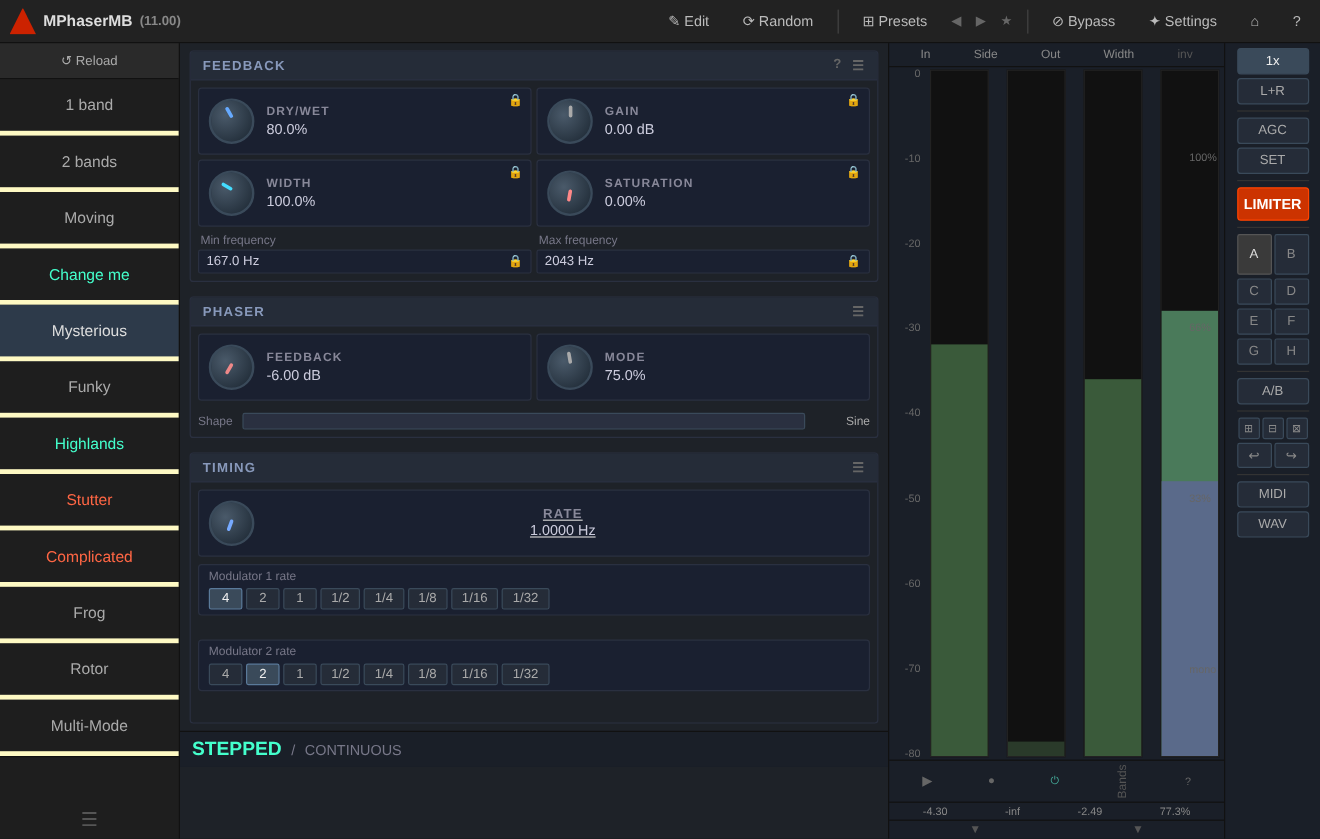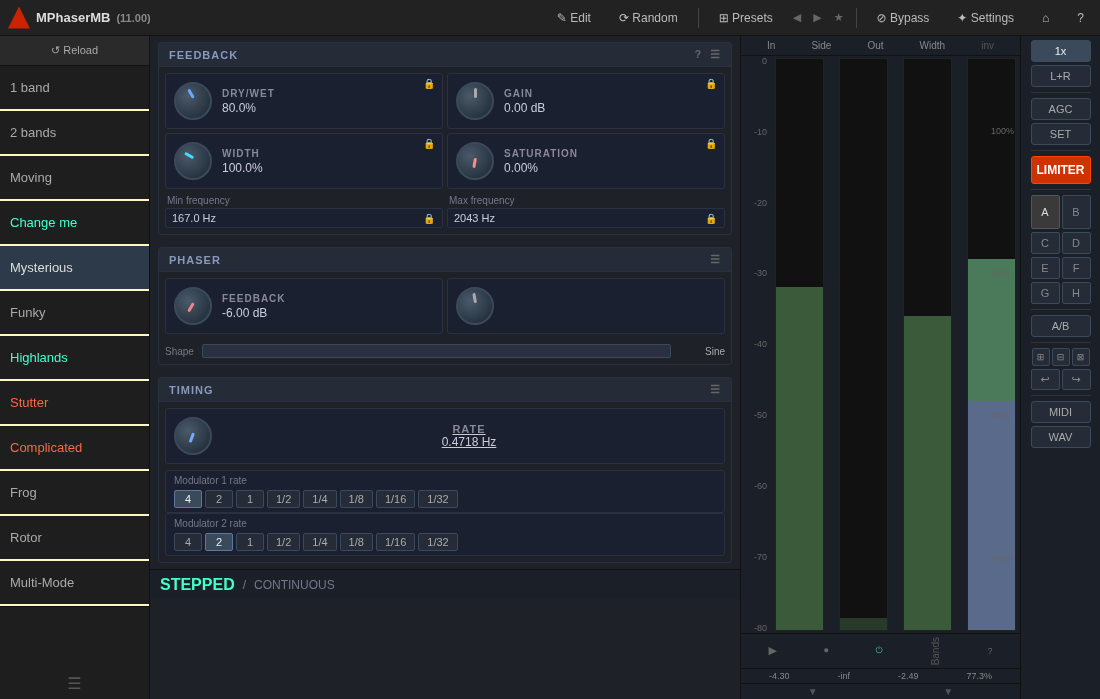--- a/index.html
+++ b/index.html
@@ -68,23 +68,24 @@
       gap: 6px;
       padding: 8px;
       background: #2a2a2a;
       border-bottom: 1px solid #111;
       cursor: pointer;
       color: #aaa;
       font-size: 11px;
     }
     .sidebar-item {
       padding: 14px 10px;
+      text-align: center;
       cursor: pointer;
       color: #aaa;
-      border-bottom: 2px solid #fef9c3;
+      border-bottom: 4px solid #fef9c3;
       font-size: 13px;
     }
     .sidebar-item.active {
       background: #2d3a4a;
       color: #ddd;
     }
     .sidebar-item.green { color: #4fc; }
     .sidebar-item.red { color: #f64; }
 
     
@@ -224,21 +225,21 @@
     }
     .rate-info { flex: 1; text-align: center; text-decoration: underline; }
     .rate-name { font-size: 11px; font-weight: bold; color: #889; letter-spacing: 1px; }
     .rate-value { font-size: 12px; color: #ccd; }
 
     .mod-row {
       background: #1a2030;
       border: 1px solid #2a3040;
       border-radius: 3px;
       padding: 4px 8px;
-      margin-bottom: 0;
+      margin-bottom: 20px;
     }
     .mod-label { color: #778; font-size: 10px; margin-bottom: 4px; }
     .mod-buttons {
       display: flex;
       gap: 3px;
       align-items: center;
     }
     .mod-btn {
       padding: 2px 8px;
       background: #252c38;
@@ -504,20 +505,24 @@
       <div class="phaser-content">
         <div class="param-box" style="flex:1;">
           <div class="knob feedback"></div>
           <div class="param-info">
             <div class="param-name">FEEDBACK</div>
             <div class="param-value">-6.00 dB</div>
           </div>
         </div>
         <div class="param-box" style="flex:1;">
           <div class="knob mode"></div>
+          <div class="param-info">
+            <div class="param-name">MODE</div>
+            <div class="param-value">75.0%</div>
+          </div>
         </div>
       </div>
       <div class="shape-row">
         <span class="shape-label">Shape</span>
         <div class="shape-bar"></div>
         <span class="shape-value">Sine</span>
       </div>
     </div>
 
     <div class="panel">
@@ -525,21 +530,21 @@
         <span>TIMING</span>
         <div class="panel-header-icons">
           <span>☰</span>
         </div>
       </div>
       <div class="timing-content">
         <div class="rate-box">
           <div class="knob rate"></div>
           <div class="rate-info">
             <div class="rate-name">RATE</div>
-            <div class="rate-value">0.4718 Hz</div>
+            <div class="rate-value">1.0000 Hz</div>
           </div>
         </div>
 
         <div class="mod-row">
           <div class="mod-label">Modulator 1 rate</div>
           <div class="mod-buttons">
             <div class="mod-btn active">4</div>
             <div class="mod-btn">2</div>
             <div class="mod-btn">1</div>
             <div class="mod-btn">1/2</div>

